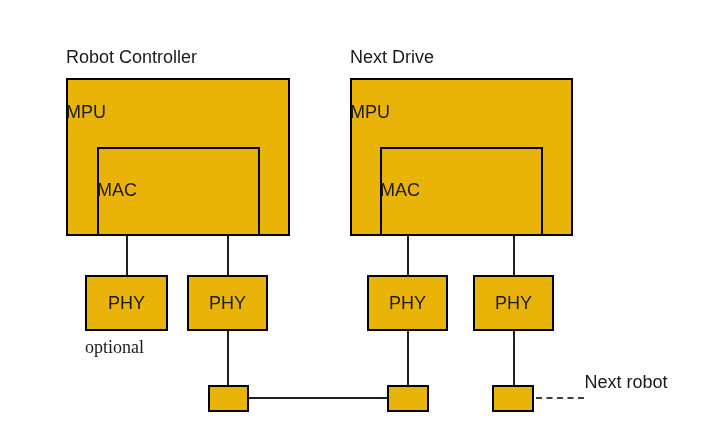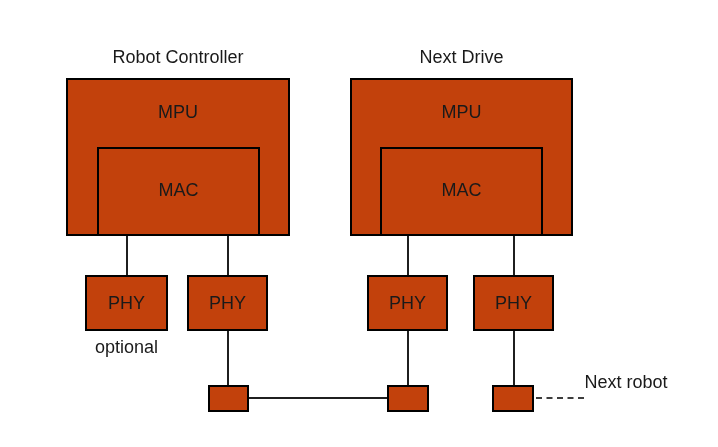--- a/index.html
+++ b/index.html
@@ -13,29 +13,28 @@
     height: 447px;
     background: #ffffff;
     font-family: "Liberation Sans", sans-serif;
     color: #000000;
     overflow: hidden;
   }
   .label {
     position: absolute;
     font-size: 18px;
     line-height: 22px;
-    text-align: center;
     white-space: nowrap;
     color: #1a1a1a;
   }
   .box {
     position: absolute;
     box-sizing: border-box;
     border: 2.5px solid #000000;
-    background: #c2410c;
+    background: #eab308;
   }
   .phy {
     display: flex;
     align-items: center;
     justify-content: center;
     font-size: 18px;
     color: #1a1a1a;
   }
   .vline {
     position: absolute;
@@ -96,21 +95,21 @@
   <div class="box phy" style="left:187px; top:275px; width:81px; height:56px;">
     <span>PHY</span>
   </div>
   <div class="box phy" style="left:367px; top:275px; width:81px; height:56px;">
     <span>PHY</span>
   </div>
   <div class="box phy" style="left:473px; top:275px; width:81px; height:56px;">
     <span>PHY</span>
   </div>
 
-  <div class="label" style="left:85px; top:336px; width:83px;">optional</div>
+  <div class="label" style="left:85px; top:336px; width:83px;font-family:Liberation Serif, serif;">optional</div>
 
   <div class="vline" style="left:227px; top:331px; height:54px;"></div>
   <div class="vline" style="left:407px; top:331px; height:54px;"></div>
   <div class="vline" style="left:513px; top:331px; height:54px;"></div>
 
   <div class="box" style="left:208px; top:385px; width:41px; height:27px;"></div>
   <div class="box" style="left:387px; top:385px; width:42px; height:27px;"></div>
   <div class="box" style="left:492px; top:385px; width:42px; height:27px;"></div>
 
   <div class="hline" style="left:249px; top:397px; width:138px;"></div>

